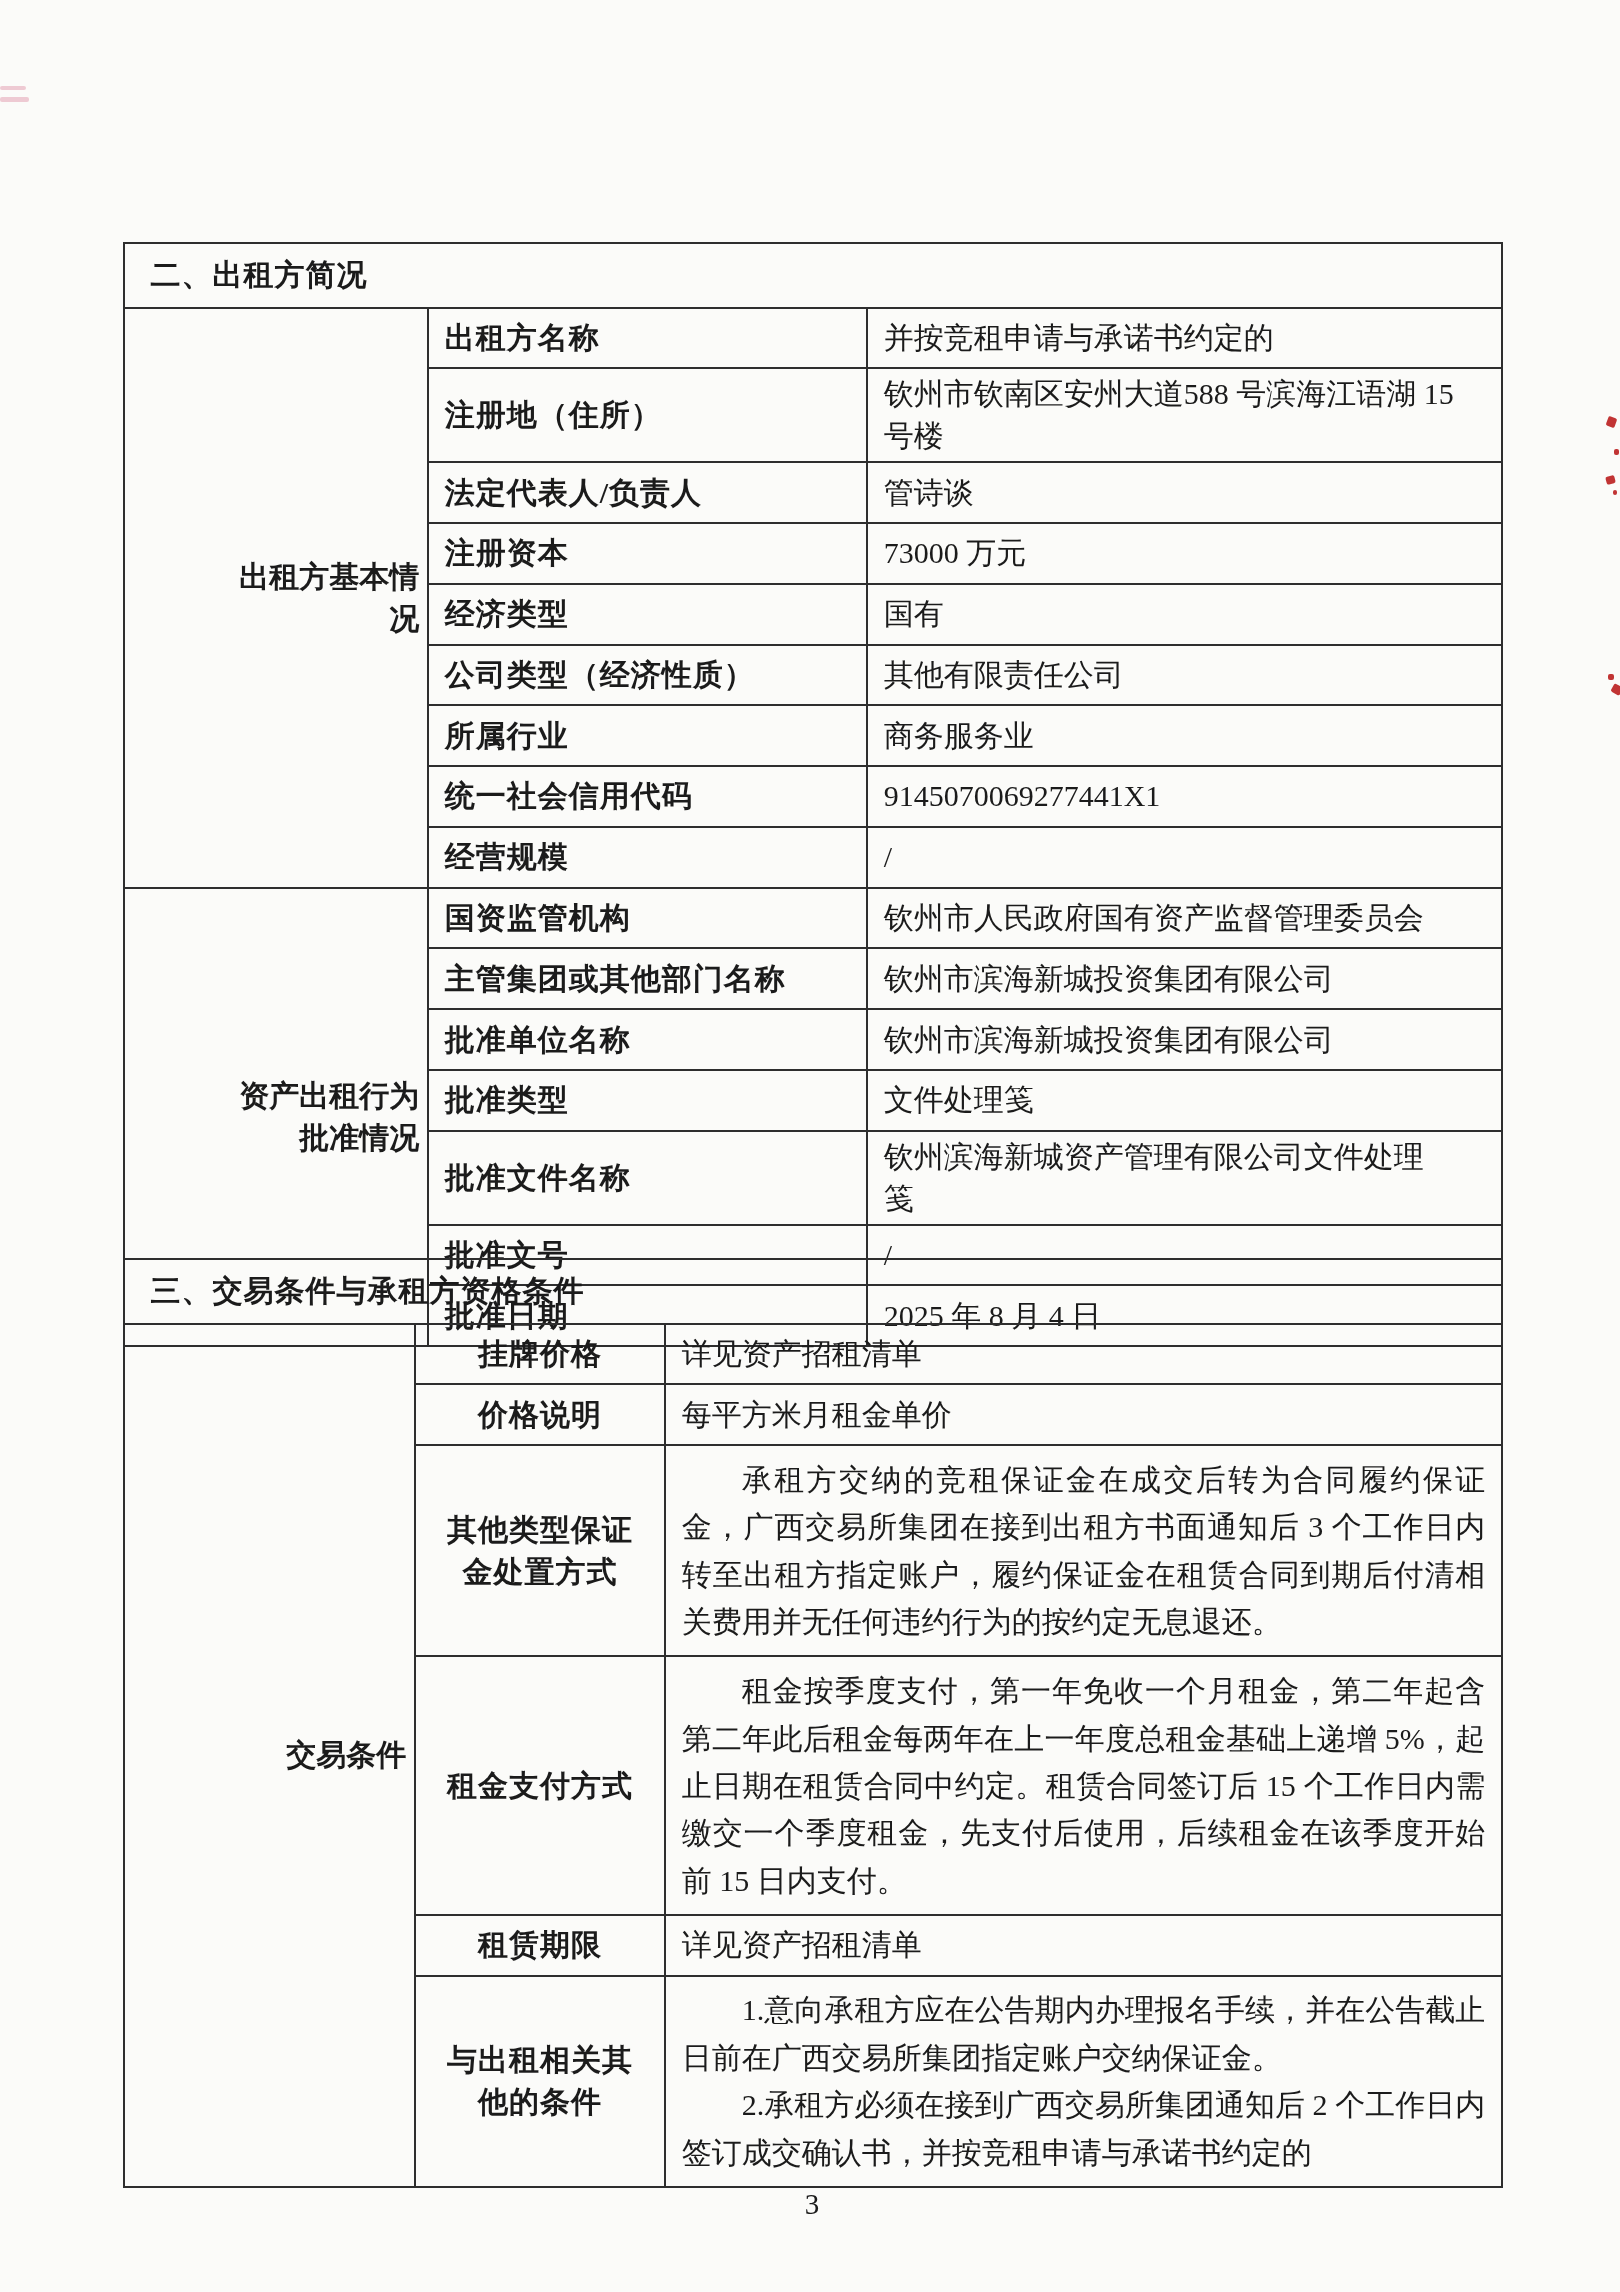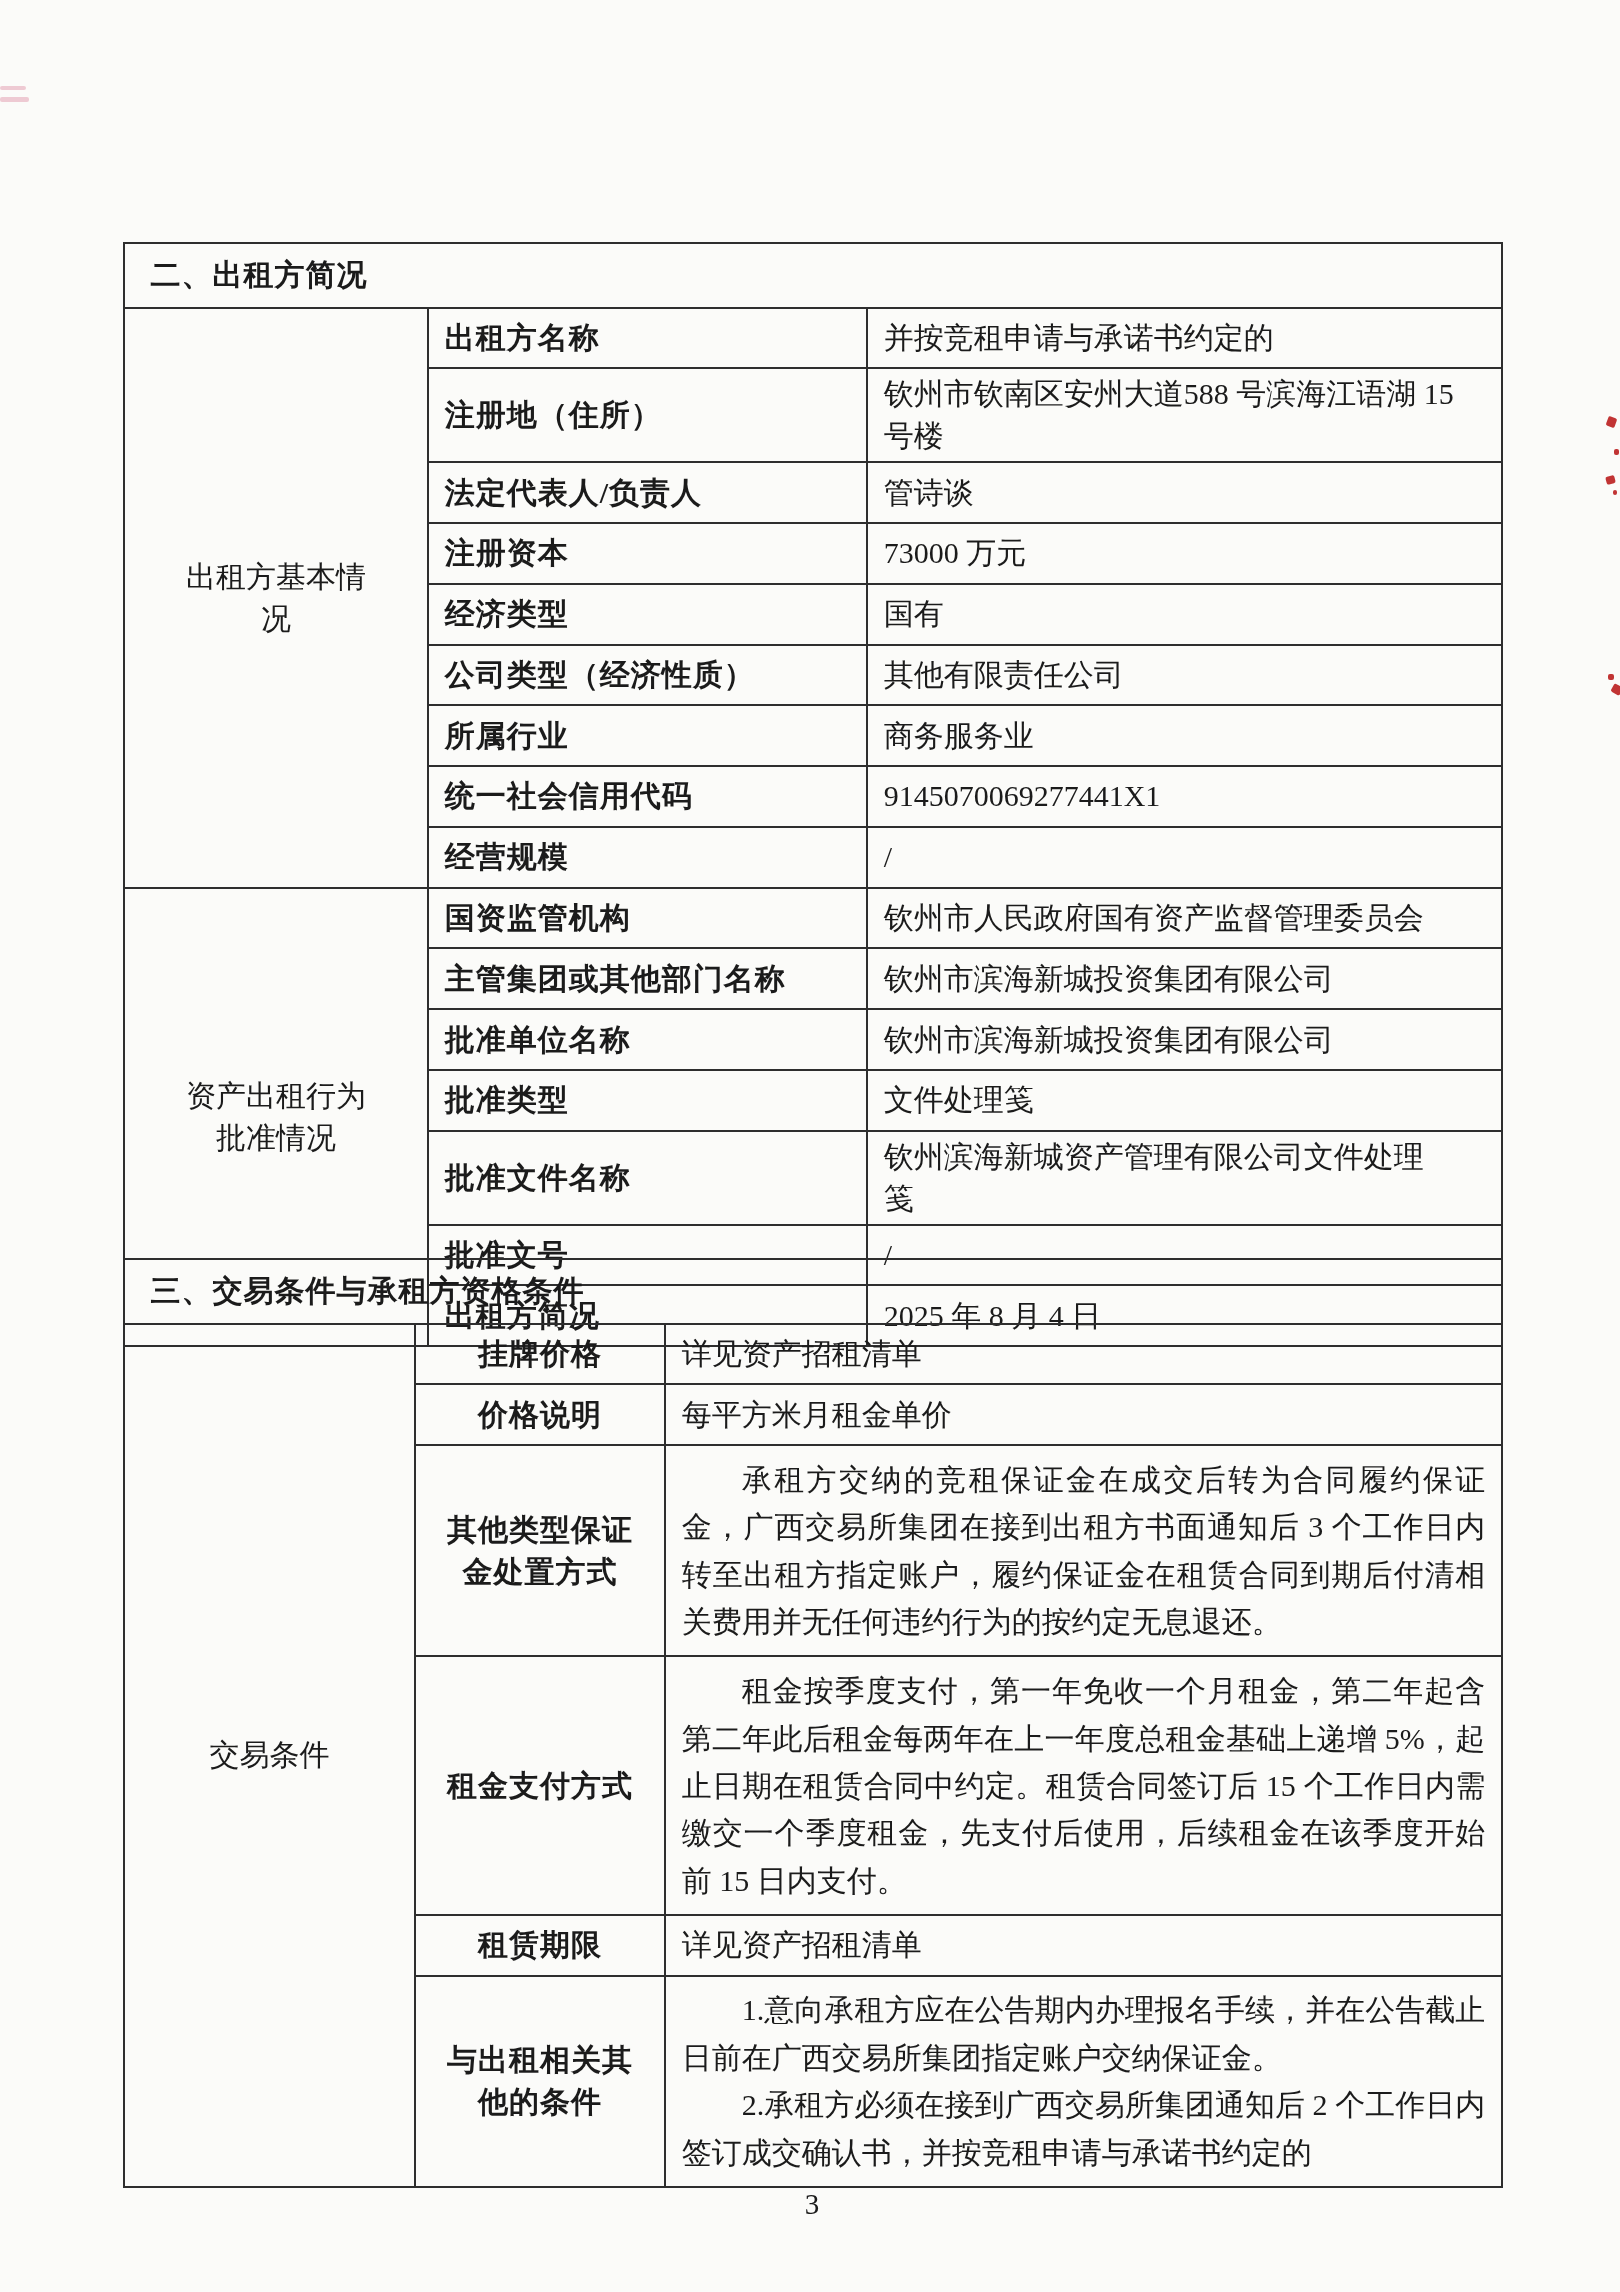--- a/index.html
+++ b/index.html
@@ -31,22 +31,22 @@
     word-break:break-all;
   }
   tr.s td{height:51px;}
   td.sec{
     font-weight:700;
     padding:7.8px 13.7px 7.8px 25.5px;
     height:47px;
     letter-spacing:1px;
   }
   td.side{
-    text-align:center;
-    font-weight:400;
+    text-align:right;
+    font-weight:700;
     white-space:pre-line;
     padding:3.9px 7.8px;
   }
   td.lbl{font-weight:700;letter-spacing:1px;}
   td.lblc{font-weight:700;text-align:center;white-space:pre-line;padding:3.9px 7.8px;letter-spacing:1px;}
   td.val{}
   td.pre{white-space:pre-line;}
   td.para{
     text-align:justify;
     text-indent:2em;
@@ -149,21 +149,21 @@
       <tr>
         <td class="lbl">批准文件名称</td>
         <td class="val pre">钦州滨海新城资产管理有限公司文件处理
 笺</td>
       </tr>
       <tr class="s">
         <td class="lbl">批准文号</td>
         <td class="val">/</td>
       </tr>
       <tr class="s">
-        <td class="lbl">出租方简况</td>
+        <td class="lbl">批准日期</td>
         <td class="val">2025 年 8 月 4 日</td>
       </tr>
     </tbody>
   </table>
 
   <table class="t2">
     <colgroup>
         <col style="width:291px">
         <col style="width:250px">
         <col style="width:837px">

